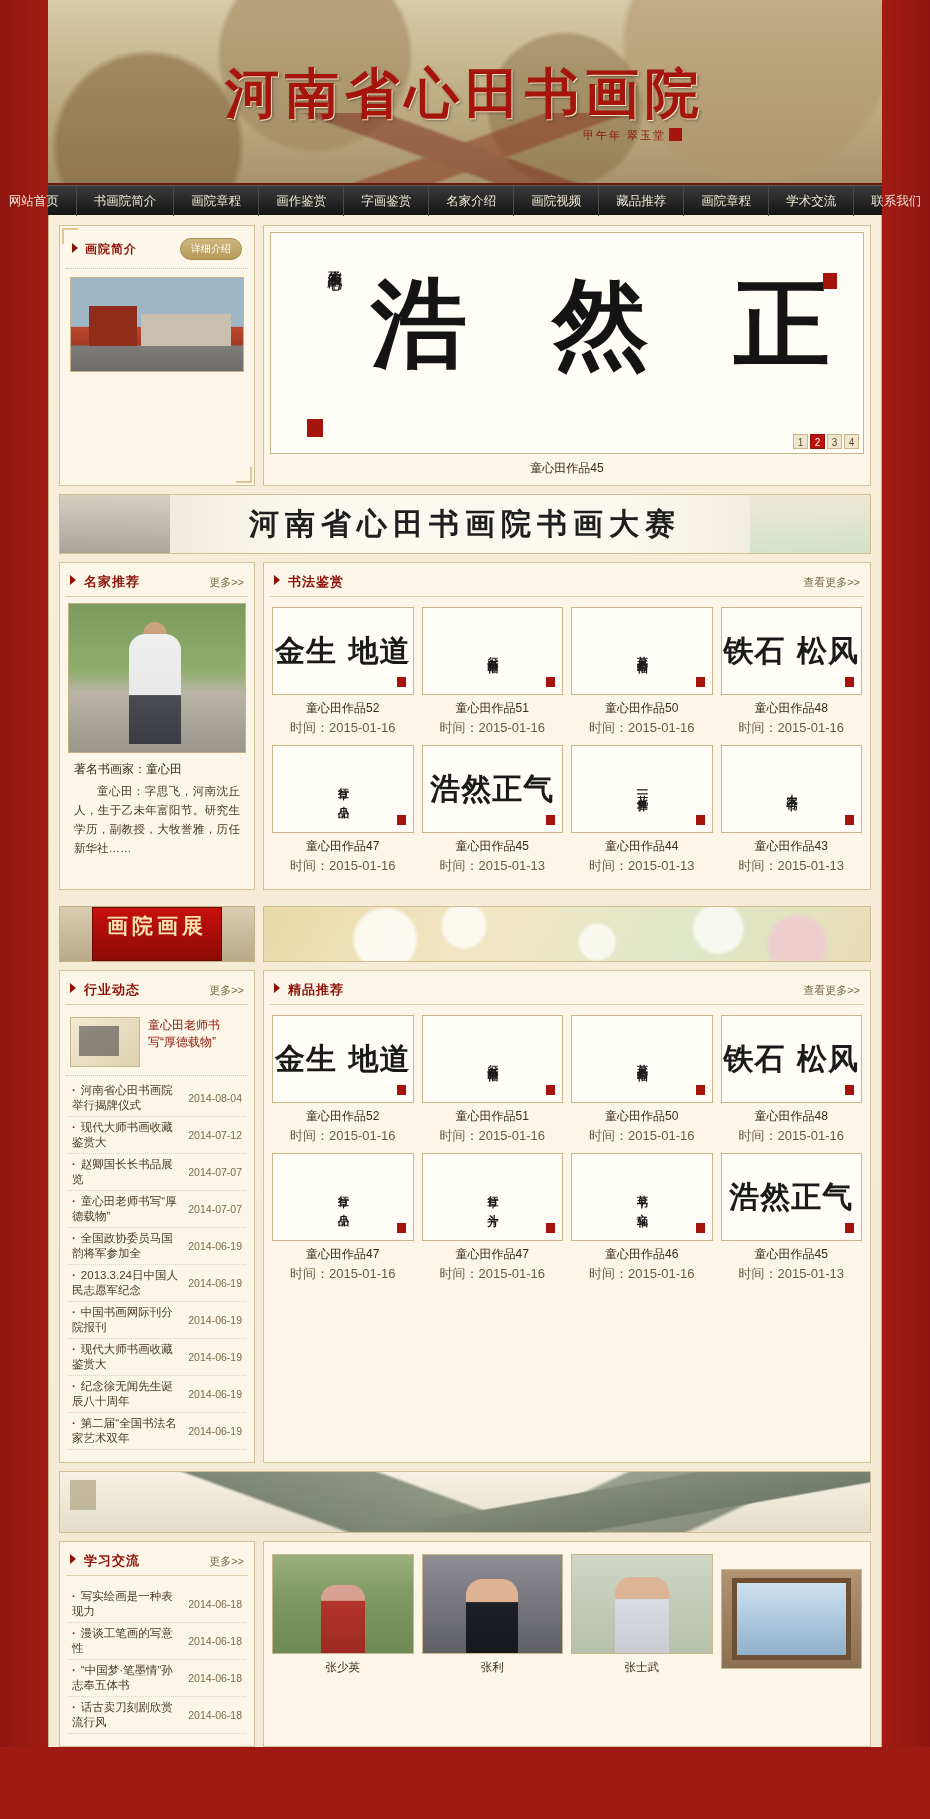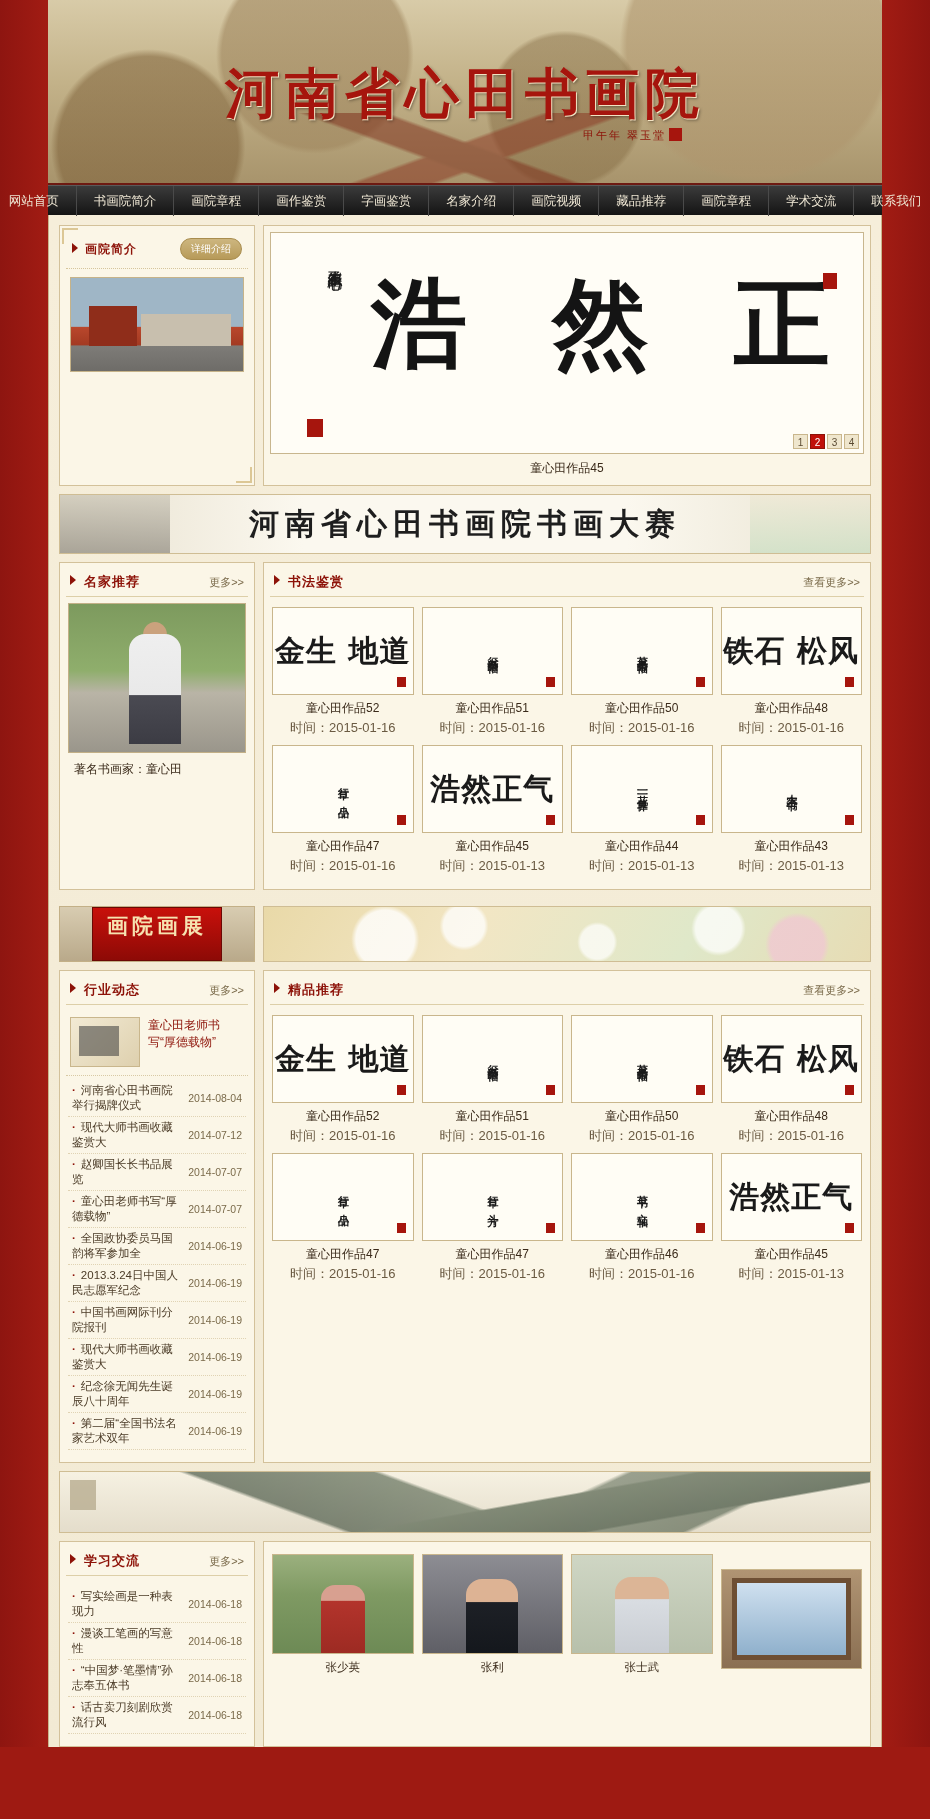--- a/index.html
+++ b/index.html
@@ -378,20 +378,21 @@
       <div class="left-col frame">
         <div class="sec-title">
           <h3>名家推荐</h3>
           <a href="#" class="more">更多&gt;&gt;</a>
         </div>
         <div class="master-photo">
           <div class="head"></div>
           <div class="person"></div>
         </div>
         <div class="master-name">著名书画家：童心田</div>
+        <div class="master-bio">童心田：字思飞，河南沈丘人，生于乙未年富阳节。研究生学历，副教授，大牧誉雅，历任新华社……</div>
       </div>
 
       <div class="right-col frame">
         <div class="sec-title">
           <h3>书法鉴赏</h3>
           <a href="#" class="more">查看更多&gt;&gt;</a>
         </div>
         <div class="grid">
           <div class="cell">
             <div class="thumb t-big">

